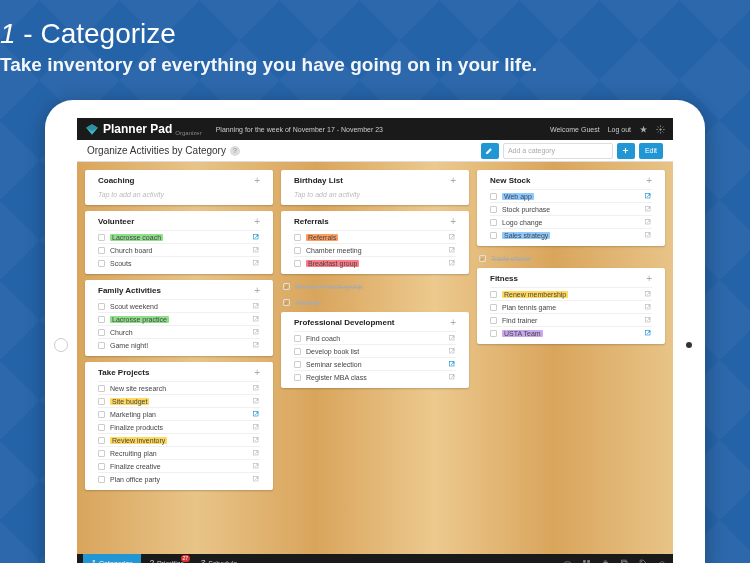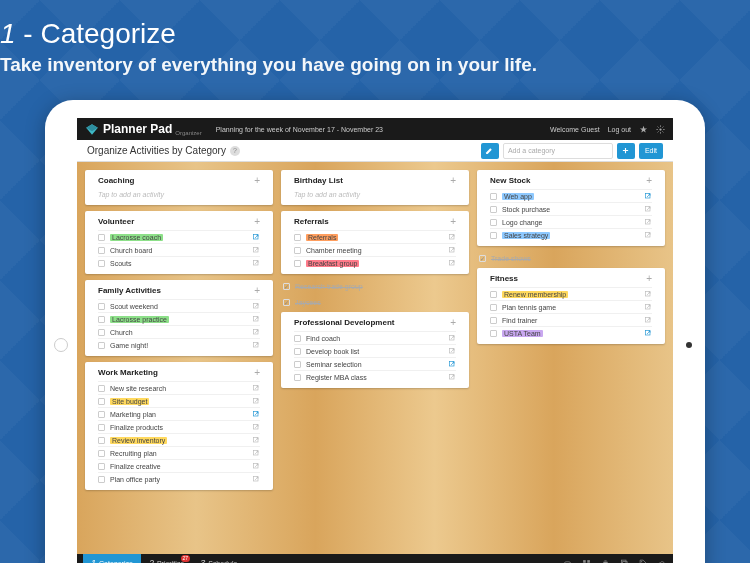--- a/index.html
+++ b/index.html
@@ -196,21 +196,21 @@
               <span class="chk"></span>
               <span class="lbl">Game night!</span>
               <svg class="ext gray" viewBox="0 0 24 24" fill="none" stroke="currentColor" stroke-width="2">
                 <rect x="4" y="4" width="14" height="14"></rect>
                 <path d="M9 15l9-9M13 6h5v5"></path>
               </svg>
             </div>
           </div>
           <div class="card">
             <div class="card-h">
-              <span>Work Marketing</span>
+              <span>Take Projects</span>
               <span class="plus">+</span>
             </div>
             <div class="row">
               <span class="chk"></span>
               <span class="lbl">New site research</span>
               <svg class="ext gray" viewBox="0 0 24 24" fill="none" stroke="currentColor" stroke-width="2">
                 <rect x="4" y="4" width="14" height="14"></rect>
                 <path d="M9 15l9-9M13 6h5v5"></path>
               </svg>
             </div>

